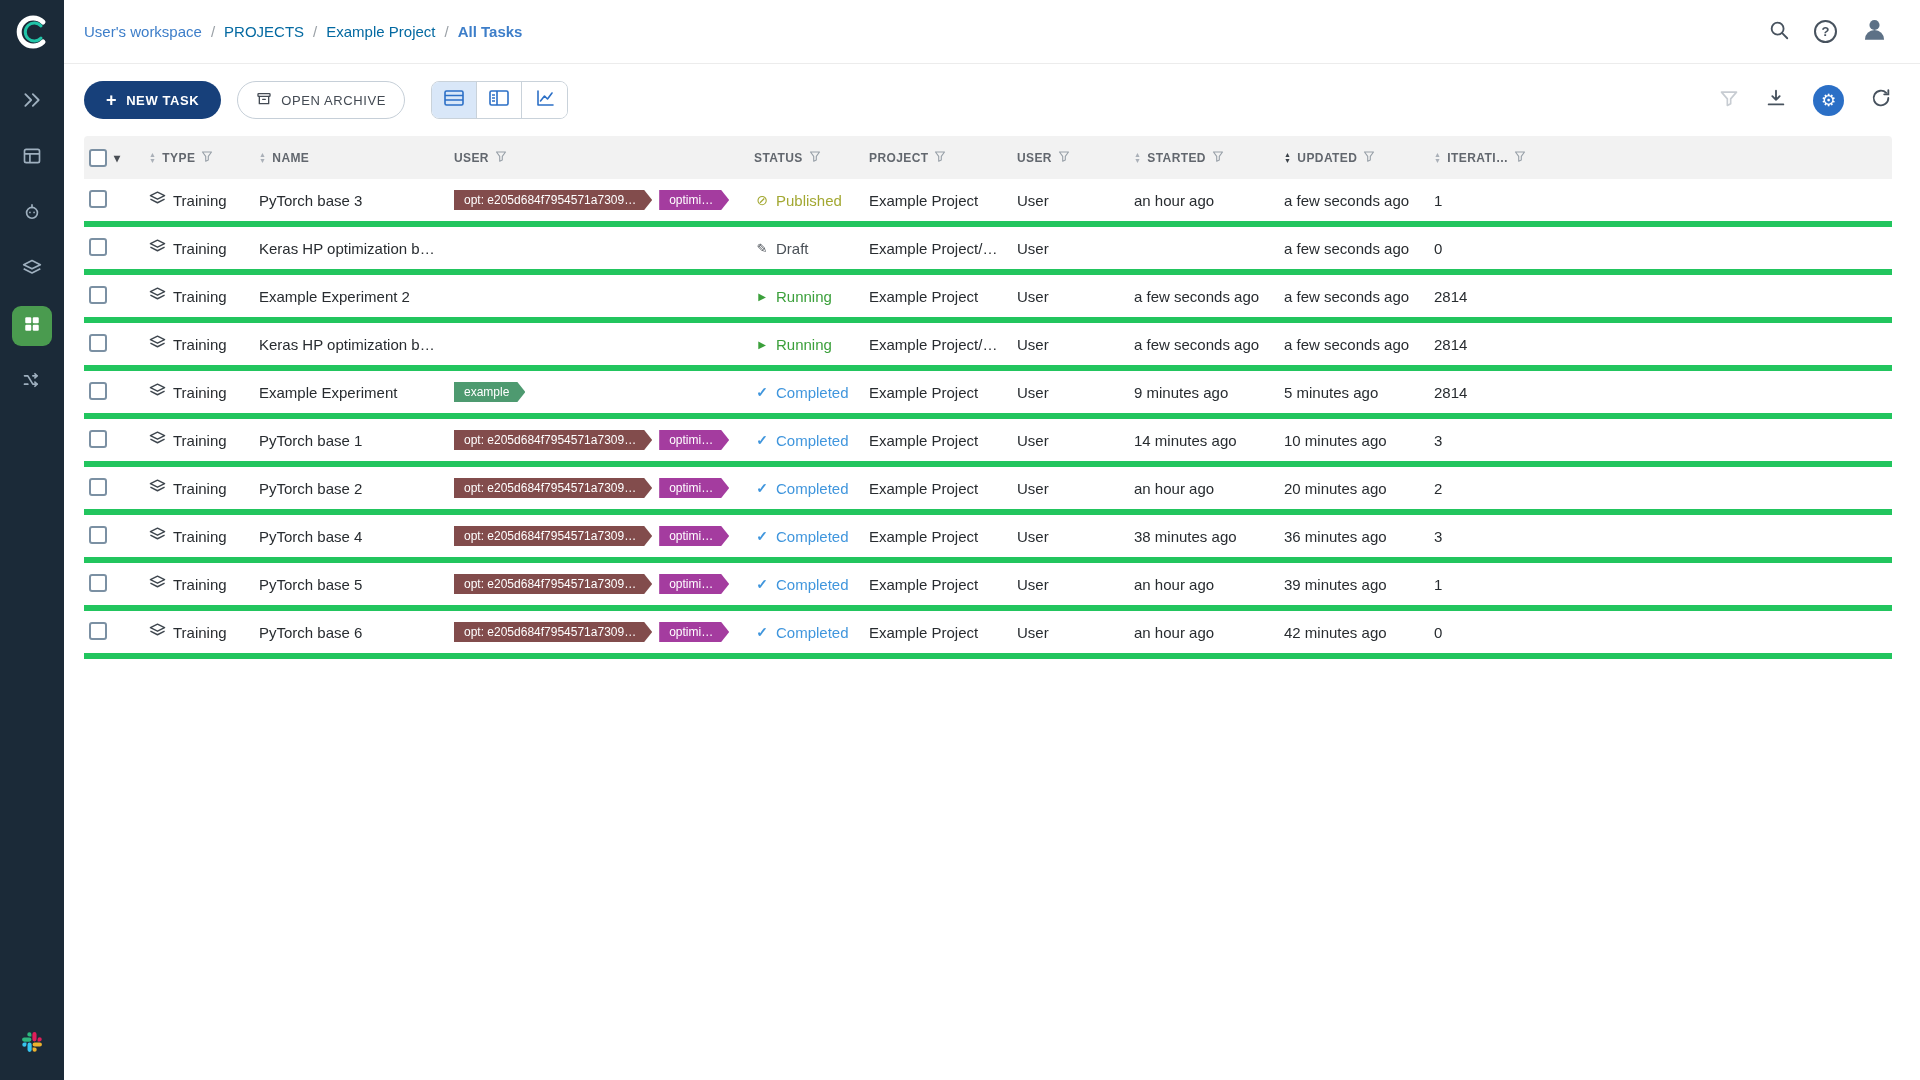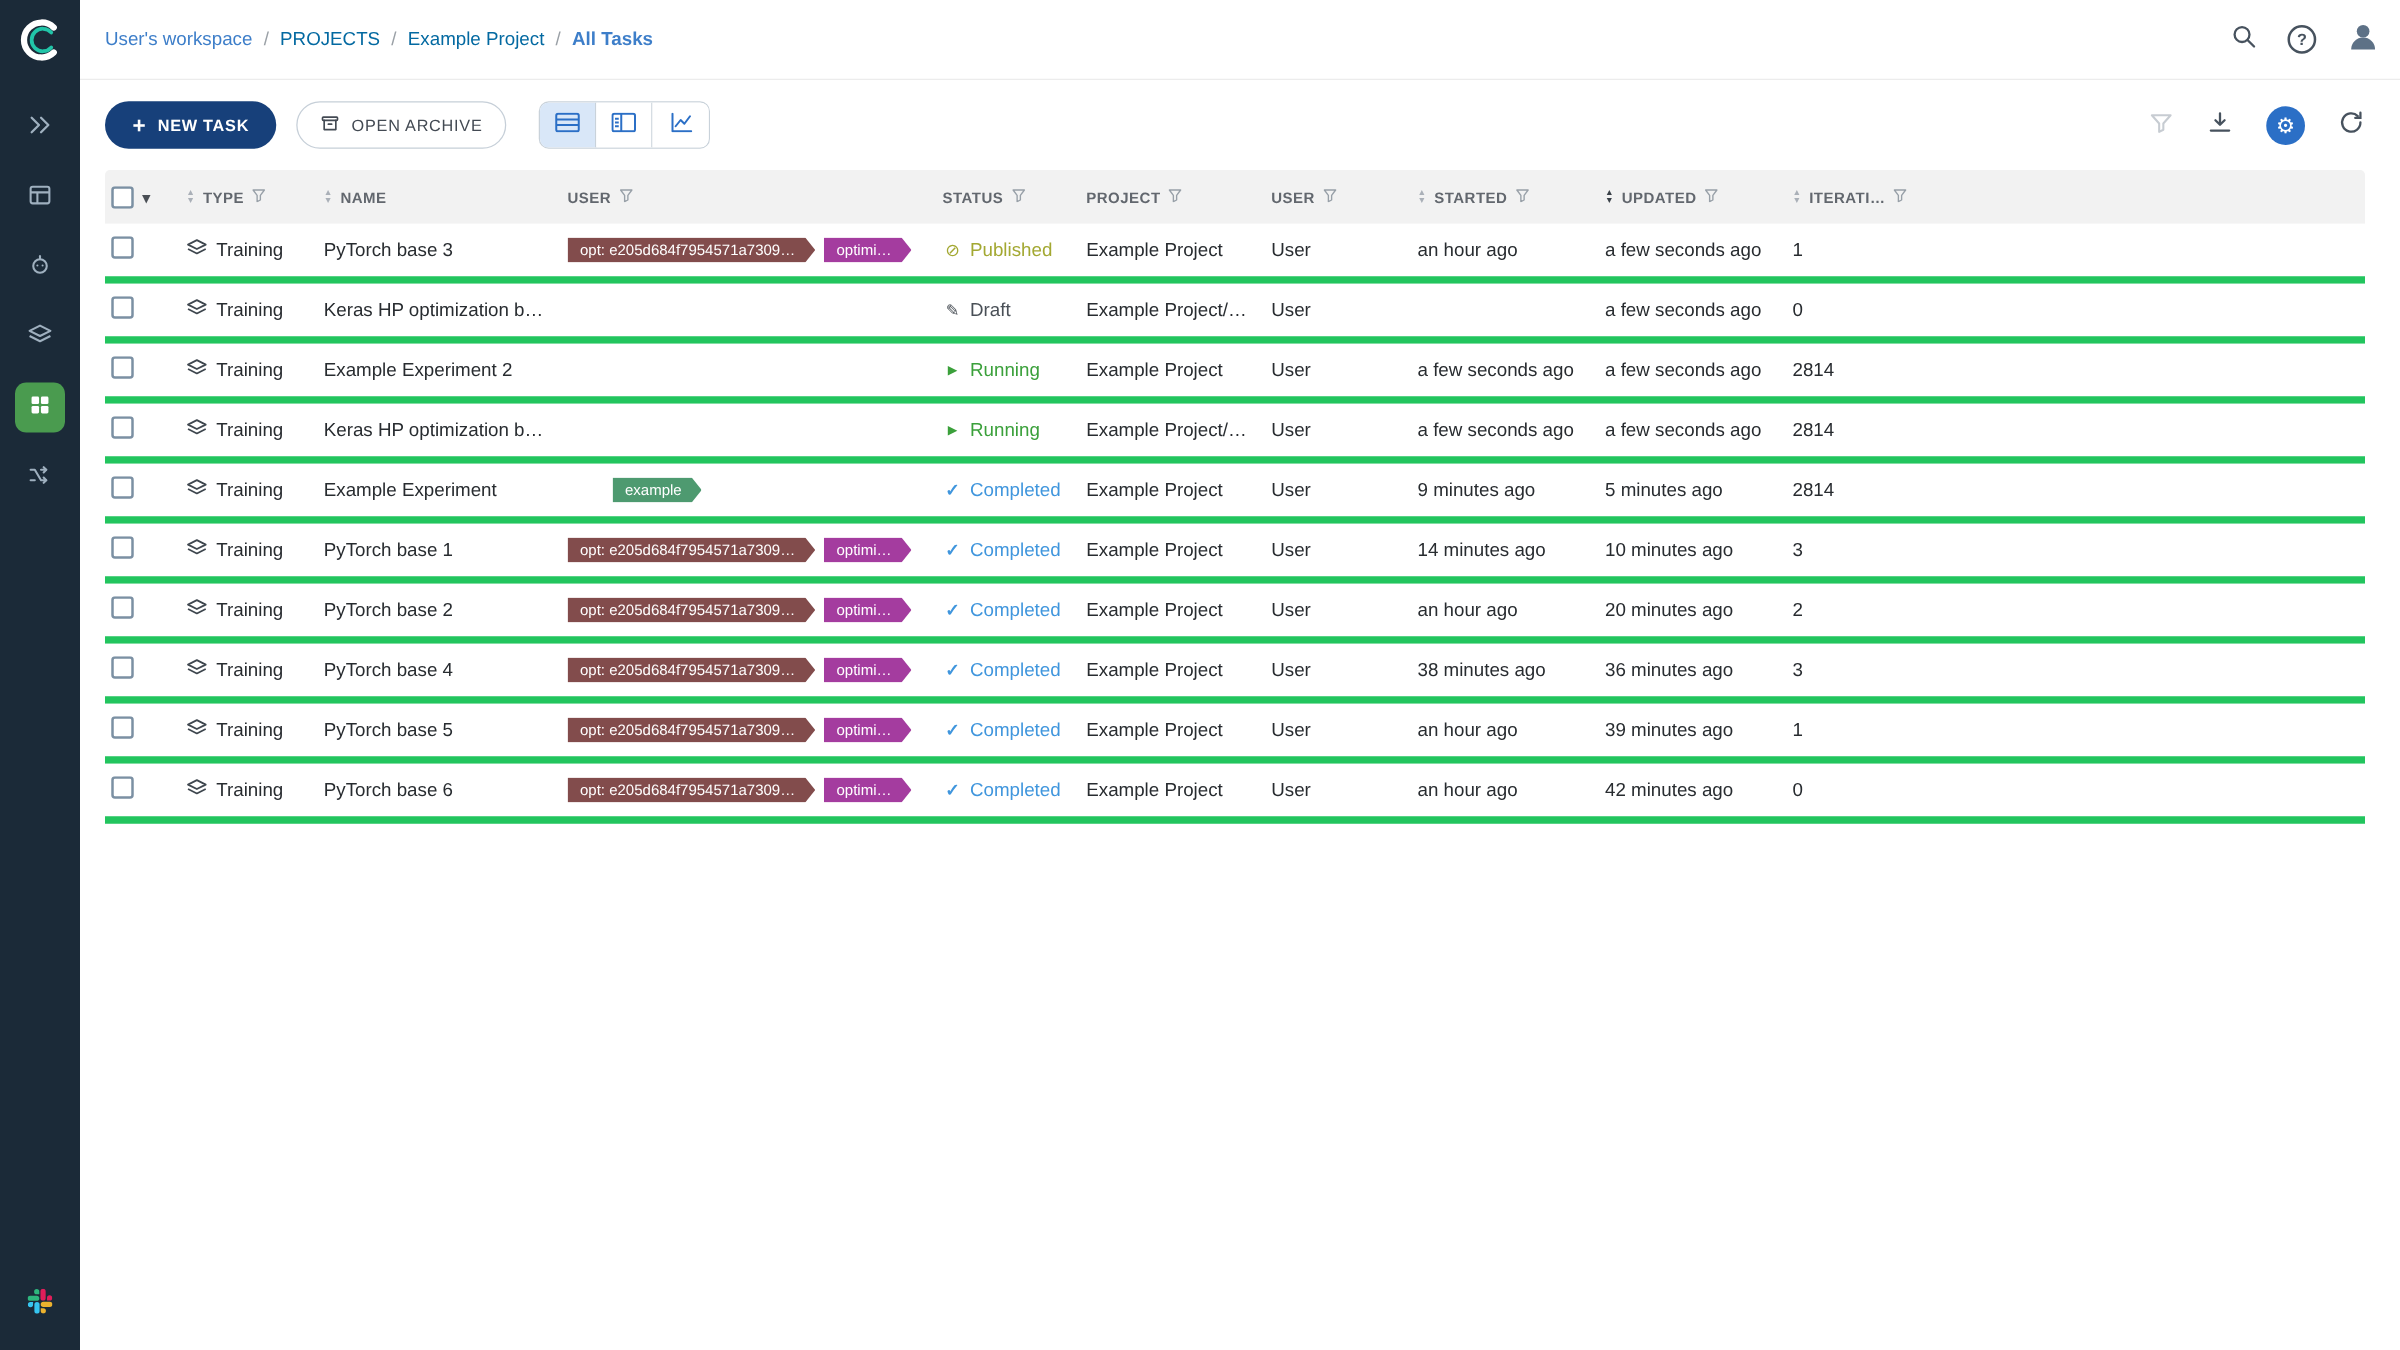--- a/index.html
+++ b/index.html
@@ -9,21 +9,21 @@
   
   .sidebar{width:64px;background:#1b2a38;display:flex;flex-direction:column;align-items:center;flex-shrink:0;height:100%}
   .logo{margin-top:12px;width:40px;height:40px;display:flex;align-items:center;justify-content:center}
   .nav{margin-top:30px;display:flex;flex-direction:column;gap:16px;align-items:center}
   .nav-item{width:40px;height:40px;display:flex;align-items:center;justify-content:center;color:#9fb0bf;cursor:pointer}
   .nav-item.active{background:#4a9b4f;border-radius:9px;color:#fff}
   .slack{margin-top:auto;margin-bottom:24px}
 
   
   .main{flex:1;display:flex;flex-direction:column;min-width:0}
-  .topbar{height:64px;display:flex;align-items:center;padding:0 16px 0 20px;border-bottom:1px solid #ececec;position:relative;flex-shrink:0}
+  .topbar{height:64px;display:flex;align-items:center;padding:0 32px 0 20px;border-bottom:1px solid #ececec;position:relative;flex-shrink:0}
   .breadcrumb{display:flex;gap:9px;font-size:15px;align-items:center;white-space:nowrap}
   .bc-link{color:#3d7ec9;cursor:pointer}
   .bc-sep{color:#9aa0a6}
   .bc-plain{color:#0369a1}
   .bc-current{color:#3d7ec9;font-weight:bold}
   .tabs{position:absolute;left:50%;transform:translateX(-50%);top:0;height:100%;display:flex;gap:52px}
   .tab{display:flex;align-items:center;font-size:12px;letter-spacing:1.2px;color:#71777e;position:relative;cursor:pointer}
   .tab.active{color:#2f3640;font-weight:bold}
   .tab.active::after{content:"";position:absolute;left:-10px;right:-10px;bottom:0;height:3px;background:#17407a}
   .top-icons{margin-left:auto;display:flex;align-items:center;gap:24px}
@@ -424,21 +424,21 @@
       <span>
         <svg width="17" height="17" viewBox="0 0 24 24" fill="none" stroke="#3f474f" stroke-width="2" stroke-linejoin="round">
                 <path d="M12 3 2 8l10 5 10-5-10-5z"></path>
                 <path d="M2 13l10 5 10-5"></path>
               </svg>
       </span>
       <span>Training</span>
     </div>
     <div class="td"><span class="name">Example Experiment</span></div>
     <div class="td td-tags">
-            <span class="tag" style="background: rgb(78, 154, 112); margin-left: 36px;">example</span>
+            <span class="tag" style="background: rgb(78, 154, 112);">example</span>
           </div>
     <div class="td td-status st-completed" style="color: rgb(64, 150, 221);">
       <span class="st-icon">✓</span>
       <span>Completed</span>
     </div>
     <div class="td">Example Project</div>
     <div class="td">User</div>
     <div class="td">9 minutes ago</div>
     <div class="td">5 minutes ago</div>
     <div class="td">2814</div>

